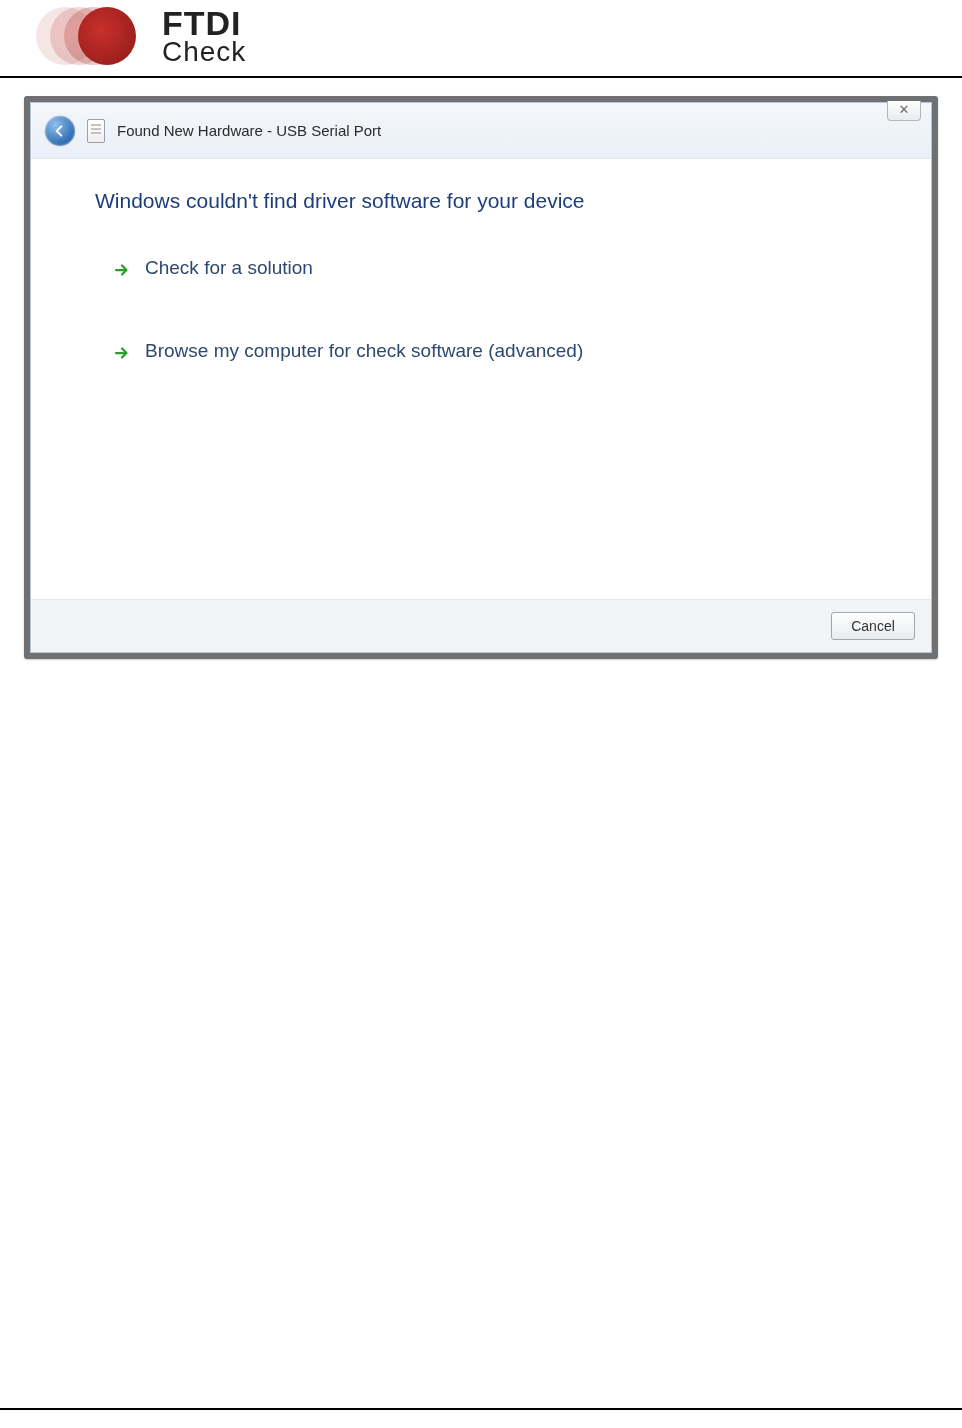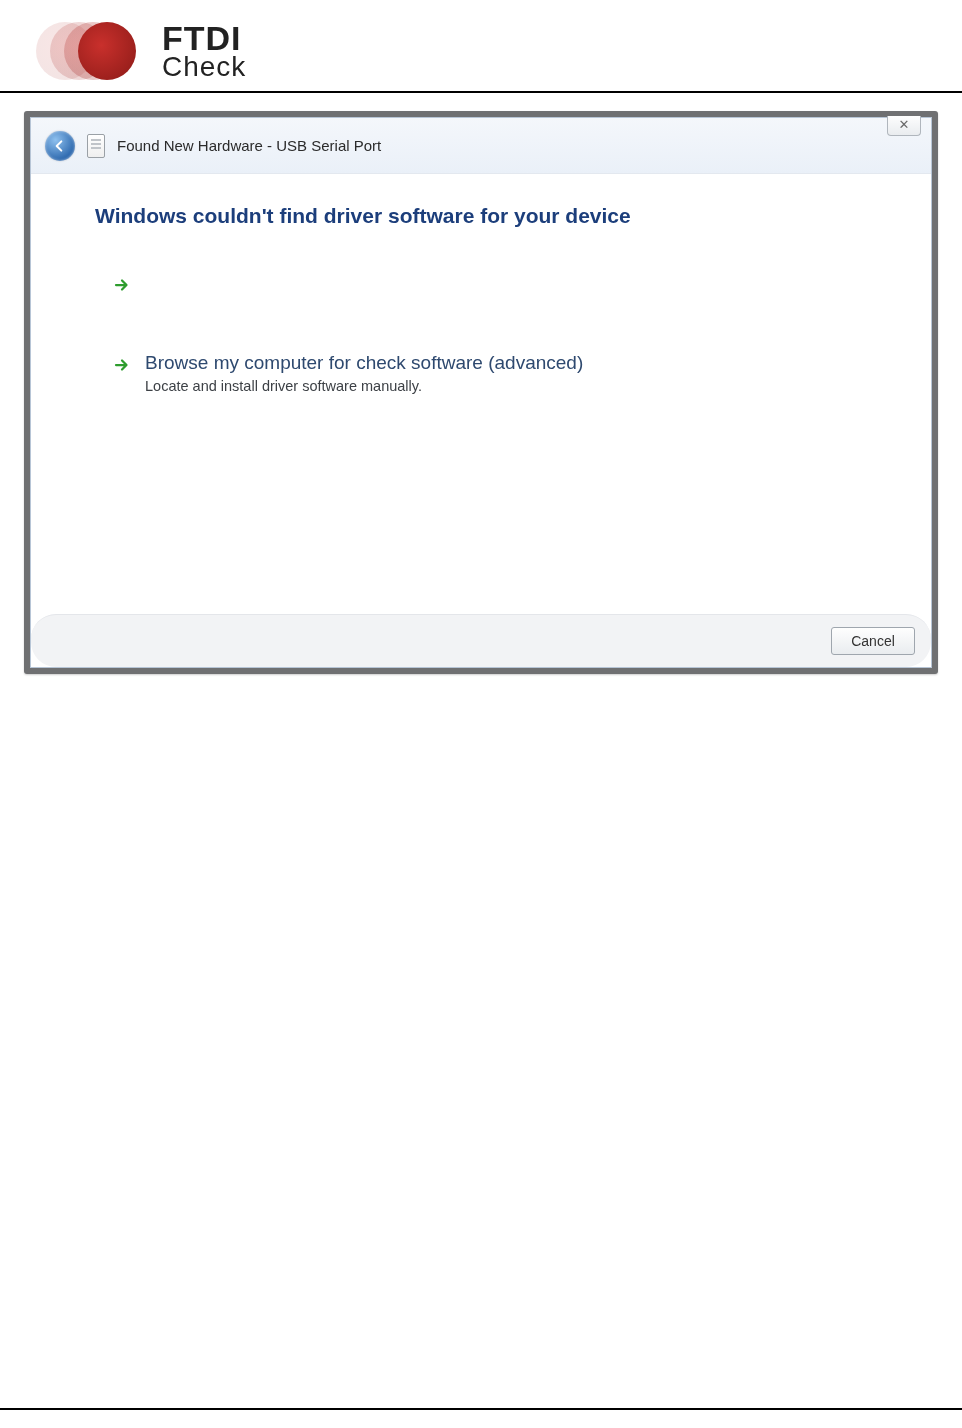--- a/index.html
+++ b/index.html
@@ -6,21 +6,21 @@
   body {
     width: 962px;
     height: 1428px;
     background: #ffffff;
     font-family: "Segoe UI", Tahoma, sans-serif;
     position: relative;
   }
 
   
   .header {
-    padding: 17px 0 6px 28px;
+    padding: 2px 0 6px 28px;
     border-bottom: 2px solid #000;
     display: flex;
     align-items: center;
     gap: 14px;
     width: 100%;
   }
   .logo-mark {
     width: 120px;
     height: 68px;
     position: relative;
@@ -104,21 +104,21 @@
     color: #2b2b2b;
   }
 
   .dialog-body {
     padding: 30px 56px 20px 64px;
     min-height: 440px;
   }
   .main-heading {
     font-size: 21px;
     color: #1c3e7b;
-    font-weight: 700;
+    font-weight: 400;
     margin-bottom: 44px;
   }
 
   .option {
     display: flex;
     gap: 14px;
     margin: 0 0 58px 18px;
     cursor: pointer;
     max-width: 640px;
   }
@@ -139,21 +139,20 @@
     color: #3d4146;
     line-height: 1.35;
   }
 
   .dialog-footer {
     background: #f2f3f5;
     border-top: 1px solid #e4e6ea;
     padding: 12px 16px;
     display: flex;
     justify-content: flex-end;
-    border-radius: 25px;
   }
   .btn {
     min-width: 84px;
     height: 28px;
     font-size: 14px;
     color: #333;
     background: linear-gradient(#fefefe,#e9ecef);
     border: 1px solid #9fa6ae;
     border-radius: 3px;
     cursor: pointer;
@@ -201,32 +200,32 @@
     <div class="dialog-body">
       <div class="main-heading">Windows couldn't find driver software for your device</div>
 
       <div class="option">
         <div class="arrow">
           <svg viewBox="0 0 24 24">
               <path d="M4 12h12M12 6l6 6-6 6" fill="none" stroke="#2e9d2e" stroke-width="3" stroke-linecap="round" stroke-linejoin="round"></path>
             </svg>
         </div>
         <div>
+          <div class="option-title">Check for a solution</div>
         </div>
       </div>
 
       <div class="option">
         <div class="arrow">
           <svg viewBox="0 0 24 24">
               <path d="M4 12h12M12 6l6 6-6 6" fill="none" stroke="#2e9d2e" stroke-width="3" stroke-linecap="round" stroke-linejoin="round"></path>
             </svg>
         </div>
         <div>
           <div class="option-title">Browse my computer for check software (advanced)</div>
-          <div class="option-desc">Locate and install driver software manually.</div>
         </div>
       </div>
     </div>
 
     <div class="dialog-footer">
       <button class="btn">Cancel</button>
     </div>
 
   </div>
 </div>

